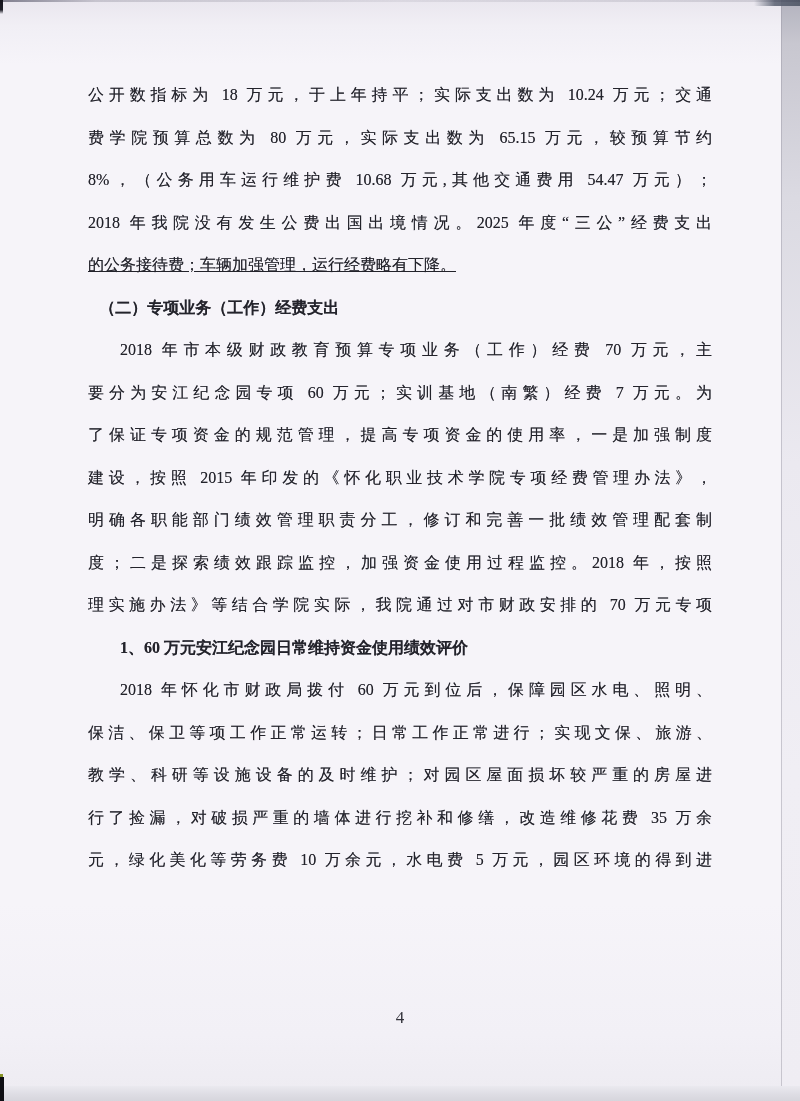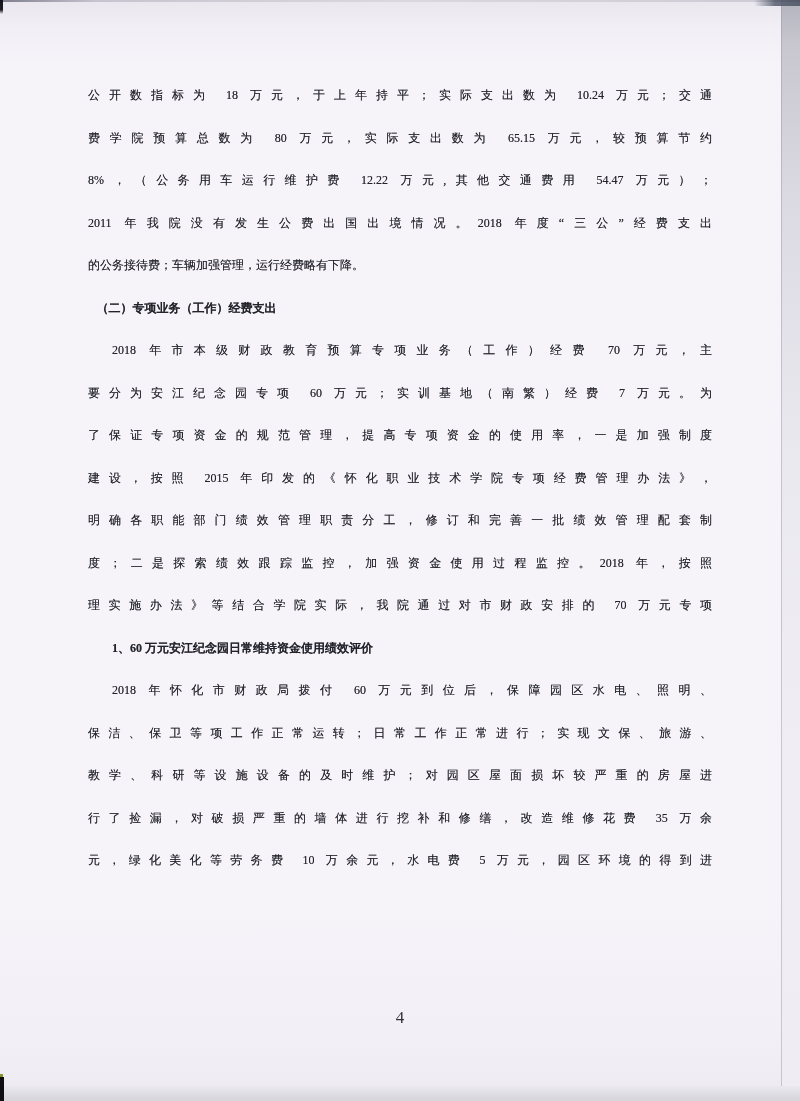--- a/index.html
+++ b/index.html
@@ -3,28 +3,28 @@
 <meta charset="utf-8">
 <style>
   html,body{margin:0;padding:0;}
   body{
     width:800px;height:1101px;position:relative;overflow:hidden;
     background:linear-gradient(180deg,#e9e6ee 0px,#f1eff5 26px,#f6f4f9 64px,#f6f4f9 82%,#f2f0f6 94%,#edebf1 100%);
     font-family:"Liberation Serif","DejaVu Serif",serif;
   }
   .text-col{
     position:absolute;left:88px;top:74px;width:624px;
-    color:#23232b;font-size:12px;
+    color:#23232b;font-size:16px;
     text-shadow:0 0 .5px rgba(35,35,45,.55);
   }
   .line{
     height:42.5px;line-height:42.5px;white-space:pre;
     text-align:justify;text-align-last:justify;
   }
-  .line.el{text-align:left;text-align-last:left;}
+  .line.el{text-align:left;text-align-last:left;text-decoration:underline;}
   .line.heading{font-weight:bold;text-align:center;text-align-last:left;}
   .ind2{text-indent:2em;}
   .ind07{text-indent:.7em;}
   .page-number{
     position:absolute;left:88px;top:1004px;width:624px;height:28px;
     text-align:center;font-size:17px;color:#33333b;line-height:28px;
   }
   
   .edge-right{
     position:absolute;top:0;right:0;width:18px;height:100%;
@@ -57,22 +57,22 @@
 </head>
 <body>
 
 <div class="page">
 
   <div class="text-col">
 
     <div>
       <div class="line">公开数指标为 18 万元，于上年持平；实际支出数为 10.24 万元；交通</div>
       <div class="line">费学院预算总数为 80 万元，实际支出数为 65.15 万元，较预算节约</div>
-      <div class="line">8%，（公务用车运行维护费 12.22 万元,其他交通费用 54.47 万元）；</div>
-      <div class="line">2011 年我院没有发生公费出国出境情况。2018 年度“三公”经费支出</div>
+      <div class="line">8%，（公务用车运行维护费 10.68 万元,其他交通费用 54.47 万元）；</div>
+      <div class="line">2018 年我院没有发生公费出国出境情况。2025 年度“三公”经费支出</div>
       <div class="line el">的公务接待费；车辆加强管理，运行经费略有下降。</div>
     </div>
 
     <div class="line heading ind07">（二）专项业务（工作）经费支出</div>
 
     <div>
       <div class="line ind2">2018 年市本级财政教育预算专项业务（工作）经费 70 万元，主</div>
       <div class="line">要分为安江纪念园专项 60 万元；实训基地（南繁）经费 7 万元。为</div>
       <div class="line">了保证专项资金的规范管理，提高专项资金的使用率，一是加强制度</div>
       <div class="line">建设，按照 2015 年印发的《怀化职业技术学院专项经费管理办法》，</div>

